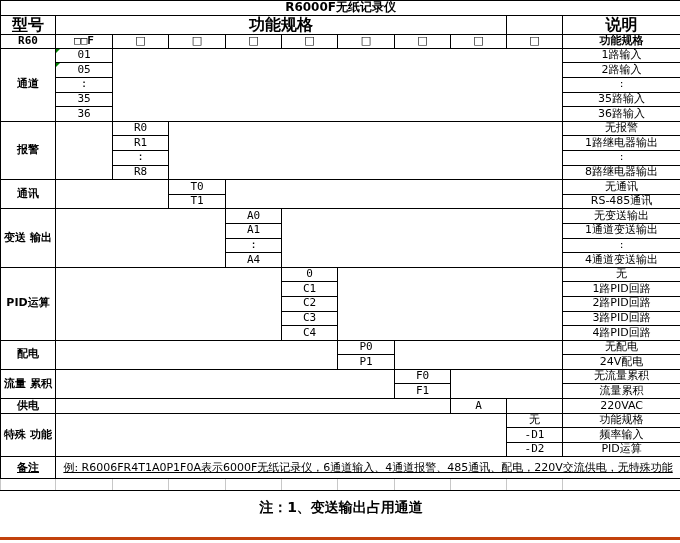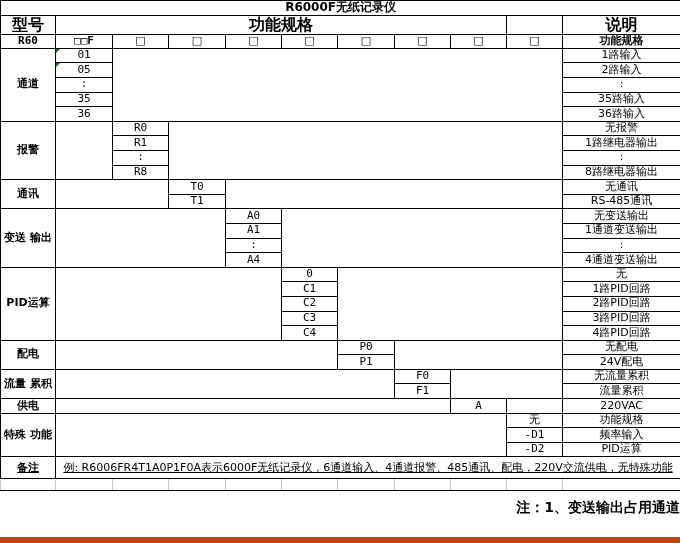--- a/index.html
+++ b/index.html
@@ -14,21 +14,21 @@
   .cat{font-weight:bold;font-size:12px;white-space:pre-line;line-height:1.05;}
   .mono{font-family:"DejaVu Sans Mono",monospace;}
   .code{font-family:"DejaVu Sans Mono",monospace;}
   .box{font-size:11px;}
   .desc{font-size:11px;}
   .remark-text{text-align:left;padding-left:4px;font-size:10.5px;white-space:nowrap;}
   .tri{position:relative;}
   .tri::before{content:"";position:absolute;left:0;top:0;width:0;height:0;
     border-top:4px solid #008000;border-right:4px solid transparent;}
   tr.gridrow td{border:none;border-left:1px solid #c8c8c8;border-right:1px solid #c8c8c8;border-bottom:1px solid #000;height:11px;}
-  .note{height:38px;border-bottom:6px solid #c2410c;font-weight:bold;font-size:14px;padding:8px 0 0 2px;text-align:right;background:#fff;}
+  .note{height:38px;border-bottom:3px solid #c2410c;font-weight:bold;font-size:14px;padding:8px 0 0 2px;text-align:center;background:#fff;}
 </style>
 </head>
 <body>
 
 <div class="page">
 <table class="spec">
 <colgroup>
   <col style="width:55px">
         <col style="width:57px">
         <col style="width:56px">

